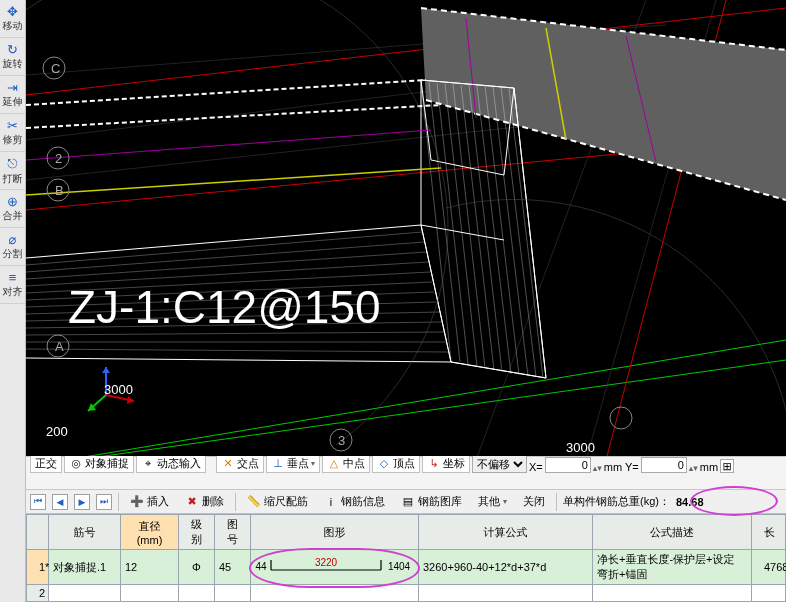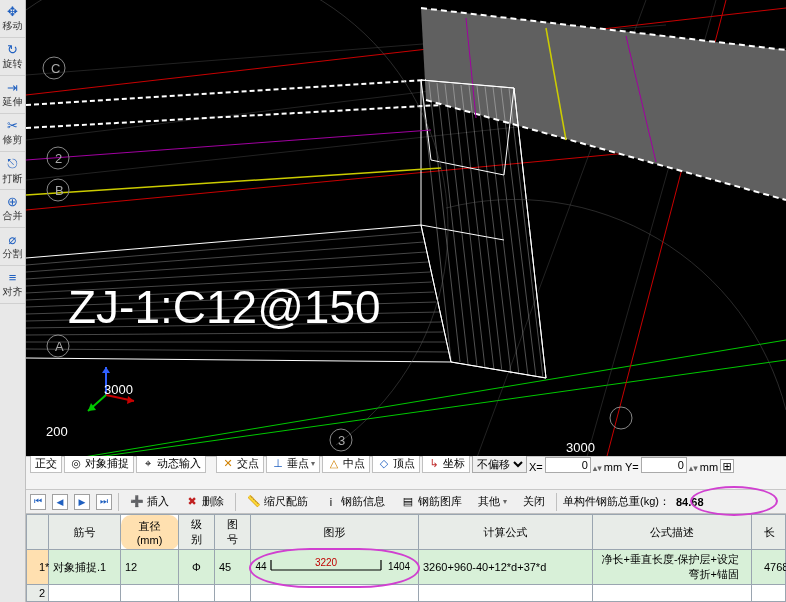--- a/index.html
+++ b/index.html
@@ -22,29 +22,29 @@
 .tool-row { height: 24px; background: #f0f0f0; border-top: 1px solid #c8c8c8; display: flex; align-items: center; font-size: 11px; padding: 0 4px; gap: 6px; position: relative; }
 .tool-row .nav-btn { width: 16px; height: 16px; border: 1px solid #a0a0a0; background: #fff; display: inline-flex; align-items: center; justify-content: center; font-size: 9px; cursor: pointer; color: #2060c0; }
 .tool-row .tbtn { display: flex; align-items: center; gap: 3px; padding: 1px 4px; cursor: pointer; border: 1px solid transparent; }
 .tool-row .tbtn .ti { width: 14px; height: 14px; display: inline-flex; align-items: center; justify-content: center; font-size: 11px; }
 .tool-row .sep { width: 1px; height: 18px; background: #c0c0c0; }
 .weight-highlight { position: absolute; right: 8px; top: -4px; width: 88px; height: 30px; border: 2px solid #d040d0; border-radius: 50%; pointer-events: none; }
 .table-wrap { background: #fff; border-top: 1px solid #c0c0c0; }
 table { border-collapse: collapse; width: 100%; table-layout: fixed; }
 th, td { border: 1px solid #9aa5b0; font-size: 11px; padding: 2px 12px; text-align: center; background: #fff; }
 th { background: #e8ece8; font-weight: normal; height: 20px; }
-th.diameter { background: #ffe0b0; border-radius: 10px; }
+th.diameter { background: #ffe0b0; }
 .row1 td { background: #d8f0d8; height: 34px; }
 .row1 td.rownum { background: #ffe0b0; }
 td.rownum, th.rownum { background: #e8ece8; width: 22px; }
 .shape-cell { position: relative; padding: 0; text-decoration: underline; }
 .shape-cell svg { display: block; margin: 0 auto; }
 .shape-highlight { position: absolute; top: -2px; left: -2px; right: -2px; bottom: -4px; border: 2px solid #d040d0; border-radius: 50% / 70%; pointer-events: none; }
 .formula-cell { text-align: left; padding-left: 4px; }
-.desc-cell { text-align: right; padding-left: 4px; white-space: normal; }
+.desc-cell { text-align: left; padding-left: 4px; white-space: normal; }
 .row2 td { height: 16px; }
 </style>
 </head>
 <body>
 
 <div class="left-toolbar" id="left-toolbar">
     <div class="tool">
       <span class="ticon">✥</span>
       <span>移动</span>
     </div>

